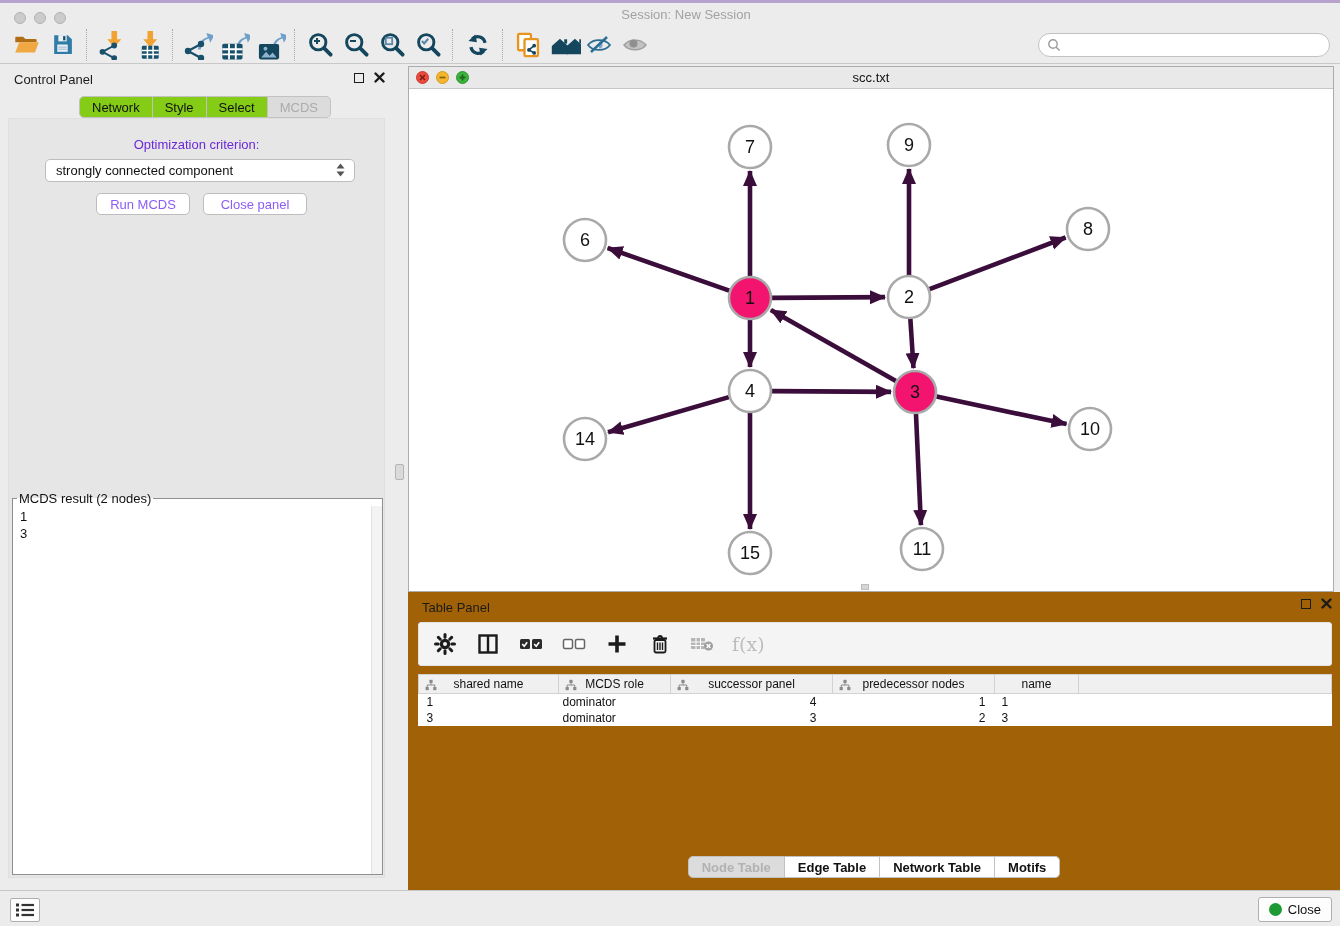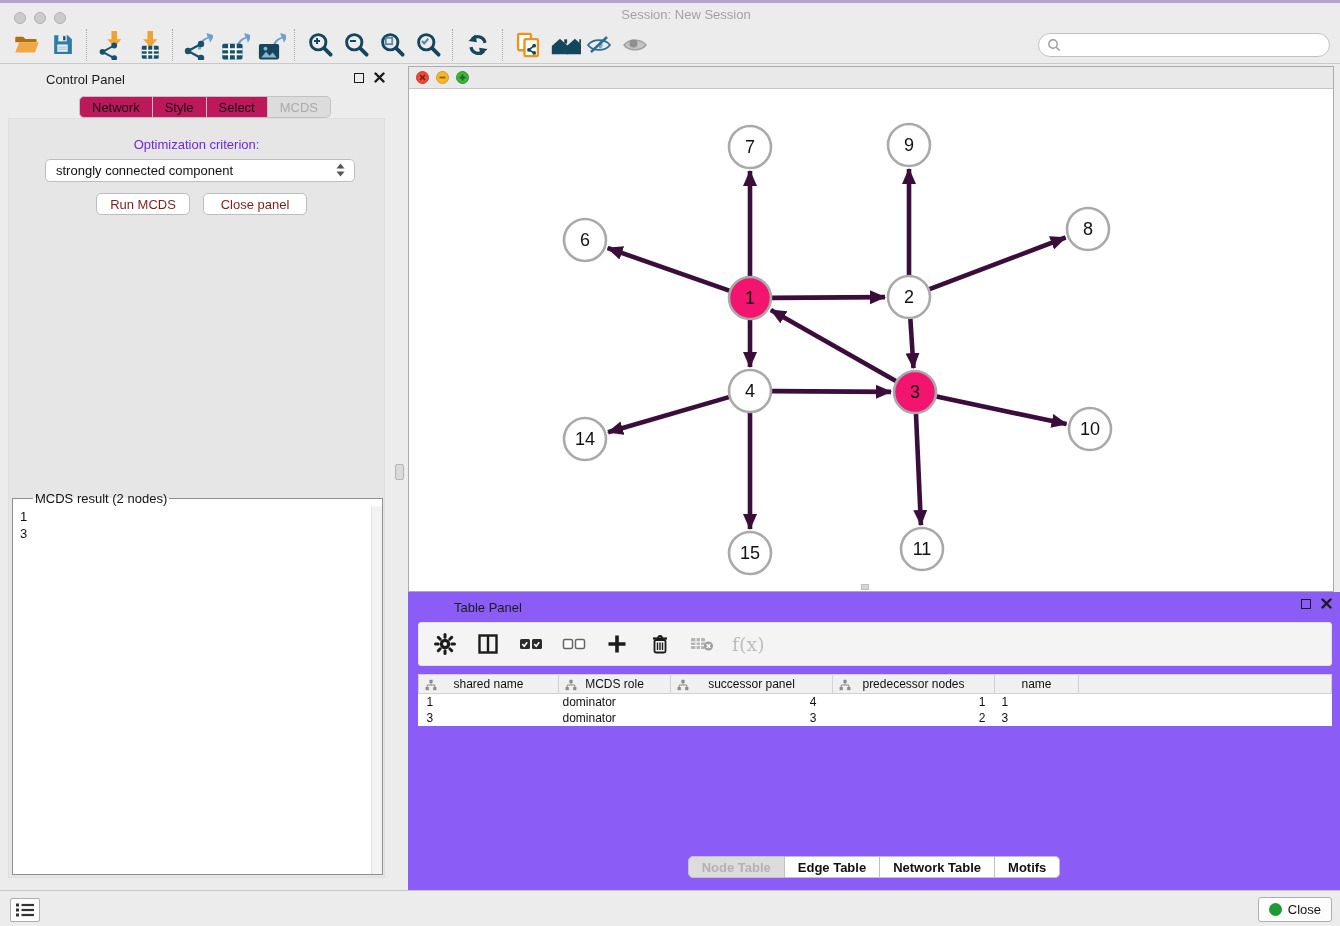--- a/index.html
+++ b/index.html
@@ -19,66 +19,66 @@
            display:flex;align-items:center;padding-left:8px;box-sizing:border-box;}
   .tbtn{width:36px;height:34px;display:flex;align-items:center;justify-content:center;flex:0 0 auto;}
   .tsep{width:1px;height:32px;border-left:1px dotted #A9A9A9;margin:0 6px;flex:0 0 auto;}
   .searchbox{margin-left:auto;margin-right:10px;width:292px;height:24px;background:#fff;border:1px solid #C2C2C2;
              border-radius:13px;display:flex;align-items:center;padding-left:8px;box-sizing:border-box;}
   .searchbox input{border:none;outline:none;flex:1;font-size:12px;background:transparent;height:18px;}
 
   
   .control-panel{left:0;top:64px;width:393px;height:826px;background:#ECECEC;}
   .panel-titlebar{height:28px;position:relative;}
-  .panel-title{position:absolute;left:14px;top:8px;font-size:13px;color:#1b1b1b;margin-left:32px;}
+  .panel-title{position:absolute;left:14px;top:8px;font-size:13px;color:#1b1b1b;}
   .panel-btns{position:absolute;right:8px;top:8px;display:flex;gap:10px;align-items:center;}
   .float-box{width:10px;height:10px;border:1.6px solid #1b1b1b;box-sizing:border-box;background:transparent;}
 
   .cp-tabs{position:absolute;left:79px;top:32px;display:flex;height:22px;font-size:13px;}
-  .cp-tab{border:1px solid #C2C2C2;background:#be185d;color:#111;display:flex;align-items:center;justify-content:center;
+  .cp-tab{border:1px solid #C2C2C2;background:#84cc16;color:#111;display:flex;align-items:center;justify-content:center;
           padding:0 12px;border-left-width:0;box-sizing:border-box;}
   .cp-tab:first-child{border-left-width:1px;border-radius:5px 0 0 5px;}
   .cp-tab:last-child{border-radius:0 5px 5px 0;}
   .cp-tab.sel{background:#DCDCDC;color:#ABABAB;}
 
   .cp-content{position:absolute;left:8px;top:54px;width:377px;height:760px;background:#E6E6E6;border:1px solid #DFDFDF;box-sizing:border-box;}
   .opt-label{position:absolute;left:0;top:18px;width:100%;text-align:center;font-size:13px;color:#6d28d9;}
   .opt-select{position:absolute;left:36px;top:40px;width:310px;height:23px;background:#fff;border:1px solid #BDBDBD;
               border-radius:5px;box-sizing:border-box;display:flex;align-items:center;font-size:13px;color:#111;
               padding-left:10px;}
   .chevrons{position:absolute;right:9px;top:3px;display:flex;flex-direction:column;gap:2px;}
   .chevrons svg{display:block;}
   .cp-btn{position:absolute;top:74px;height:22px;background:#fff;border:1px solid #BDBDBD;border-radius:5px;
-          font-size:13px;color:#7f1d1d;display:flex;align-items:center;justify-content:center;box-sizing:border-box;}
+          font-size:13px;color:#8b5cf6;display:flex;align-items:center;justify-content:center;box-sizing:border-box;}
   .btn-run{left:87px;width:94px;}
   .btn-close{left:194px;width:104px;}
 
   .mcds-fieldset{position:absolute;left:3px;top:372px;width:369px;height:382px;border:1px solid #8F8F8F;
                  margin:0;padding:0;background:#fff;}
-  .mcds-fieldset legend{font-size:13px;color:#111;margin-left:20px;padding:0 2px;background:transparent;}
+  .mcds-fieldset legend{font-size:13px;color:#111;margin-left:4px;padding:0 2px;background:transparent;}
   .mcds-lines{position:absolute;left:0;top:0;right:10px;bottom:0;padding:2px 0 0 7px;font-size:13px;line-height:17px;color:#111;}
   .mcds-scroll{position:absolute;right:0;top:0;width:10px;height:100%;background:#F3F3F3;border-left:1px solid #E2E2E2;}
 
   .vsplitter{left:393px;top:64px;width:15px;height:826px;background:#ECECEC;}
   .vgrip{position:absolute;left:2px;top:400px;width:9px;height:16px;background:#DADADA;border:1px solid #B4B4B4;border-radius:2px;box-sizing:border-box;}
 
   
   .net-frame{left:408px;top:66px;width:926px;height:526px;border:1px solid #ACACAC;box-sizing:border-box;background:#fff;}
   .net-titlebar{position:absolute;left:0;top:0;width:100%;height:22px;background:#E9E9E9;border-bottom:1px solid #C6C6C6;box-sizing:border-box;}
   .net-lights{position:absolute;left:7px;top:4px;display:flex;gap:7px;}
   .nlight{width:13px;height:13px;border-radius:50%;display:flex;align-items:center;justify-content:center;box-sizing:border-box;}
   .nl-red{background:#EC4B3C;border:1px solid #C93A2E;}
   .nl-yel{background:#F5B62E;border:1px solid #D49A1E;}
   .nl-grn{background:#3CB43C;border:1px solid #2E962E;}
   .net-title{position:absolute;left:0;top:3px;width:100%;text-align:center;font-size:13px;color:#111;}
   .net-canvas{position:absolute;left:0;top:21px;width:924px;height:503px;}
   .net-grip{position:absolute;left:452px;bottom:1px;width:8px;height:6px;background:#D6D6D6;border:1px solid #BFBFBF;box-sizing:border-box;}
 
   
-  .table-panel{left:408px;top:592px;width:932px;height:298px;background:#8b5cf6;}
+  .table-panel{left:408px;top:592px;width:932px;height:298px;background:#a16207;}
   .tp-titlebar{position:relative;height:26px;}
   .tp-toolbar{position:absolute;left:10px;top:30px;width:914px;height:44px;background:#F4F4F4;border:1px solid #E3E3E3;
               border-radius:3px;box-sizing:border-box;display:flex;align-items:center;padding-left:12px;gap:15px;}
   .tp-tool{width:28px;height:28px;display:flex;align-items:center;justify-content:center;}
   .fx-label{font-family:"DejaVu Serif",serif;font-size:19px;color:#BDBDBD;}
 
   .node-table{position:absolute;left:10px;top:82px;width:914px;border-collapse:collapse;table-layout:fixed;
               font-size:12px;color:#111;background:#fff;}
   .node-table th{background:#F0F0F0;border:1px solid #D2D2D2;border-left:none;height:18px;font-weight:normal;
                  text-align:center;position:relative;padding:0;white-space:nowrap;overflow:hidden;}
@@ -369,20 +369,21 @@
       </fieldset>
     </div>
   </div>
 
   <div class="abs vsplitter">
     <div class="vgrip"></div>
   </div>
 
   <div class="abs net-frame">
     <div class="net-titlebar">
+      <div class="net-title">scc.txt</div>
       <div class="net-lights">
         <span class="nlight nl-red">
           <svg width="7" height="7">
               <line x1="1" y1="1" x2="6" y2="6" stroke="#7E1E16" stroke-width="1.6"></line>
               <line x1="6" y1="1" x2="1" y2="6" stroke="#7E1E16" stroke-width="1.6"></line>
             </svg>
         </span>
         <span class="nlight nl-yel">
           <svg width="7" height="7">
               <line x1="0.5" y1="3.5" x2="6.5" y2="3.5" stroke="#8A630E" stroke-width="1.8"></line>

